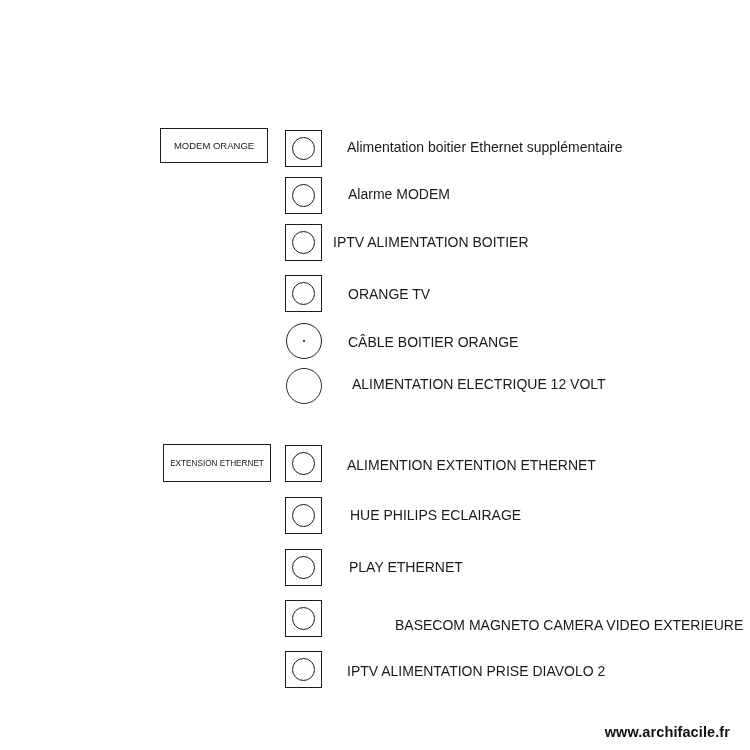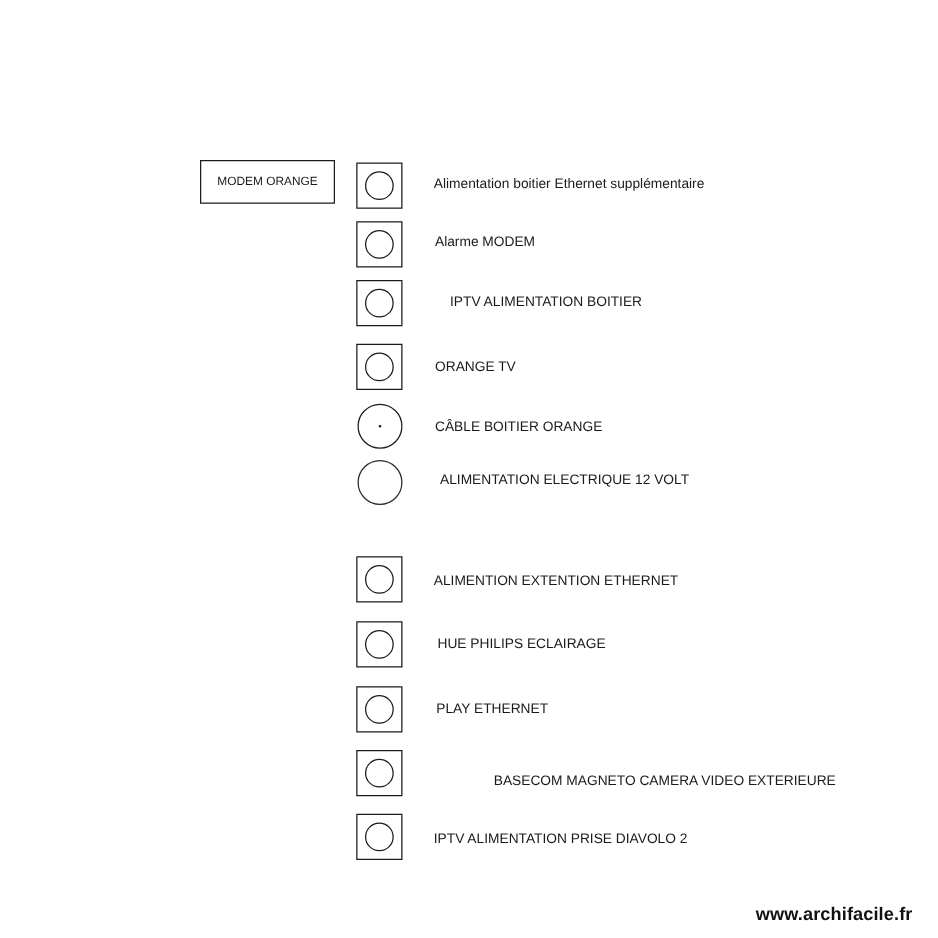--- a/index.html
+++ b/index.html
@@ -131,21 +131,21 @@
     width: 36px;
     height: 36px;
     border: 1.05px solid #2b2b2b;
     border-radius: 50%;
     background: #ffffff;
   }
 
   
   .row-label {
     position: absolute;
-    font-size: 11px;
+    font-size: 14px;
     color: #1a1a1a;
     white-space: nowrap;
     line-height: 12px;
   }
 
   
   .footer {
     position: absolute;
     right: 20px;
     top: 724px;
@@ -171,35 +171,38 @@
   <div class="row-label" style="left:347px; top:141px;">Alimentation boitier Ethernet supplémentaire</div>
 
   <div class="sym square" style="top:177px;">
     <span class="inner-circle"></span>
   </div>
   <div class="row-label" style="left:348px; top:188px;">Alarme MODEM</div>
 
   <div class="sym square" style="top:224px;">
     <span class="inner-circle"></span>
   </div>
-  <div class="row-label" style="left:360px; top:236px;">IPTV ALIMENTATION BOITIER</div>
+  <div class="row-label" style="left:333px; top:236px;">IPTV ALIMENTATION BOITIER</div>
 
   <div class="sym square" style="top:275px;">
     <span class="inner-circle"></span>
   </div>
   <div class="row-label" style="left:348px; top:288px;">ORANGE TV</div>
 
   <div class="sym circle-dot" style="top:323px;">
     <span class="center-dot"></span>
   </div>
   <div class="row-label" style="left:348px; top:336px;">CÂBLE BOITIER ORANGE</div>
 
   <div class="sym circle-plain" style="top:368px;"></div>
   <div class="row-label" style="left:352px; top:378px;">ALIMENTATION ELECTRIQUE 12 VOLT</div>
 
+  <div class="source-box extension">
+    <span class="source-label">EXTENSION ETHERNET</span>
+  </div>
 
   <div class="sym square" style="top:445px;">
     <span class="inner-circle"></span>
   </div>
   <div class="row-label" style="left:347px; top:459px;">ALIMENTION EXTENTION ETHERNET</div>
 
   <div class="sym square" style="top:497px;">
     <span class="inner-circle"></span>
   </div>
   <div class="row-label" style="left:350px; top:509px;">HUE PHILIPS ECLAIRAGE</div>

